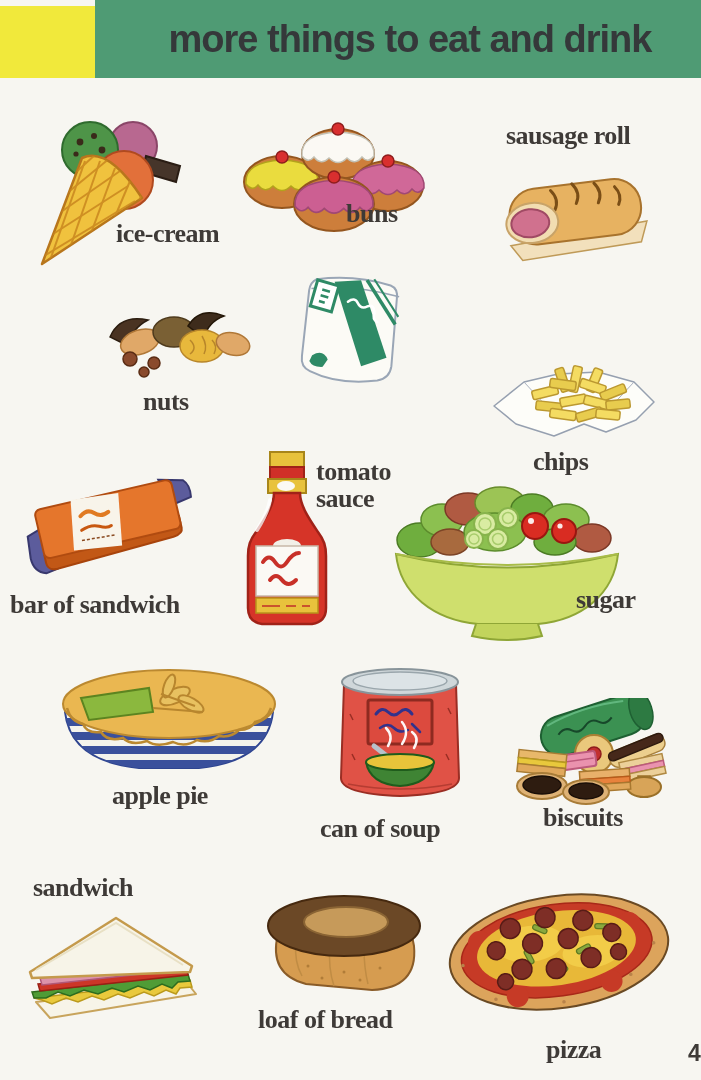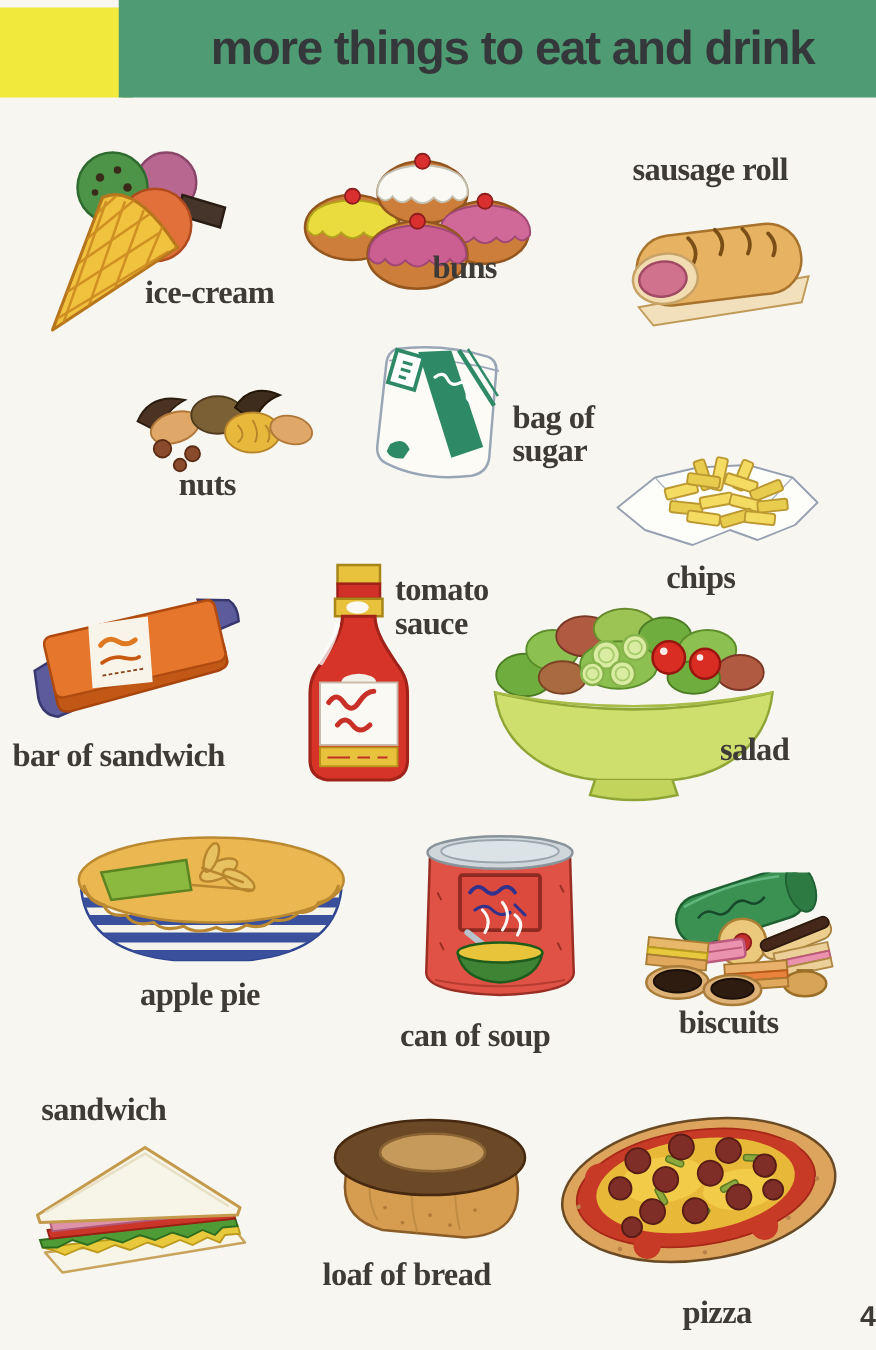--- a/index.html
+++ b/index.html
@@ -398,26 +398,25 @@
             <circle cx="48" cy="108" r="1.8"></circle>
             <circle cx="185" cy="102" r="1.8"></circle>
           </g>
       </g>
     </svg>
   </figure>
 
   <span class="lbl" style="left:116px;top:220px">ice-cream</span>
   <span class="lbl" style="left:346px;top:200px">buns</span>
   <span class="lbl" style="left:506px;top:122px">sausage roll</span>
-  <span class="lbl" style="left:143px;top:374px">nuts</span>
-  <span class="lbl wrap" style="left:410px;top:320px">bag of sugar</span>
+  <span class="lbl" style="left:143px;top:388px">nuts</span>
   <span class="lbl" style="left:533px;top:448px">chips</span>
   <span class="lbl" style="left:10px;top:591px">bar of sandwich</span>
   <span class="lbl wrap" style="left:316px;top:458px">tomato sauce</span>
-  <span class="lbl" style="left:576px;top:586px">salad</span>
+  <span class="lbl" style="left:576px;top:586px">sugar</span>
   <span class="lbl" style="left:112px;top:782px">apple pie</span>
   <span class="lbl" style="left:320px;top:815px">can of soup</span>
   <span class="lbl" style="left:543px;top:804px">biscuits</span>
   <span class="lbl" style="left:258px;top:1006px">loaf of bread</span>
   <span class="lbl" style="left:33px;top:874px">sandwich</span>
   <span class="lbl" style="left:546px;top:1036px">pizza</span>
 
   <span class="page-num">41</span>
 </div>
 

